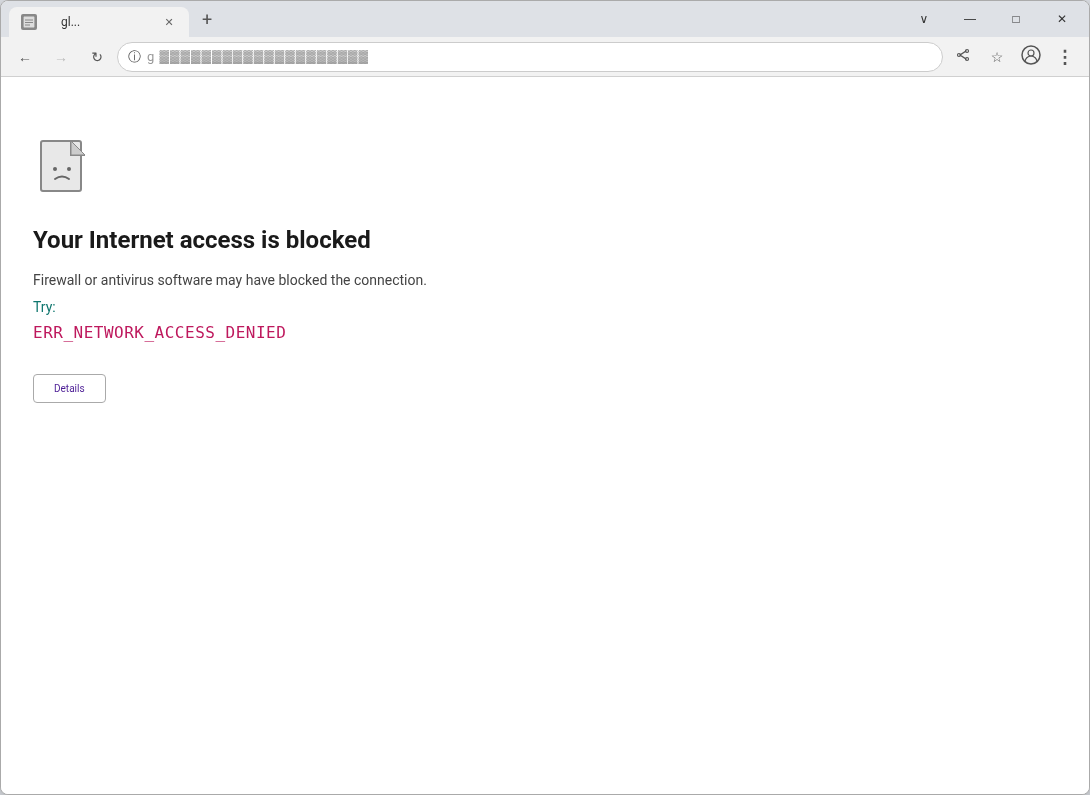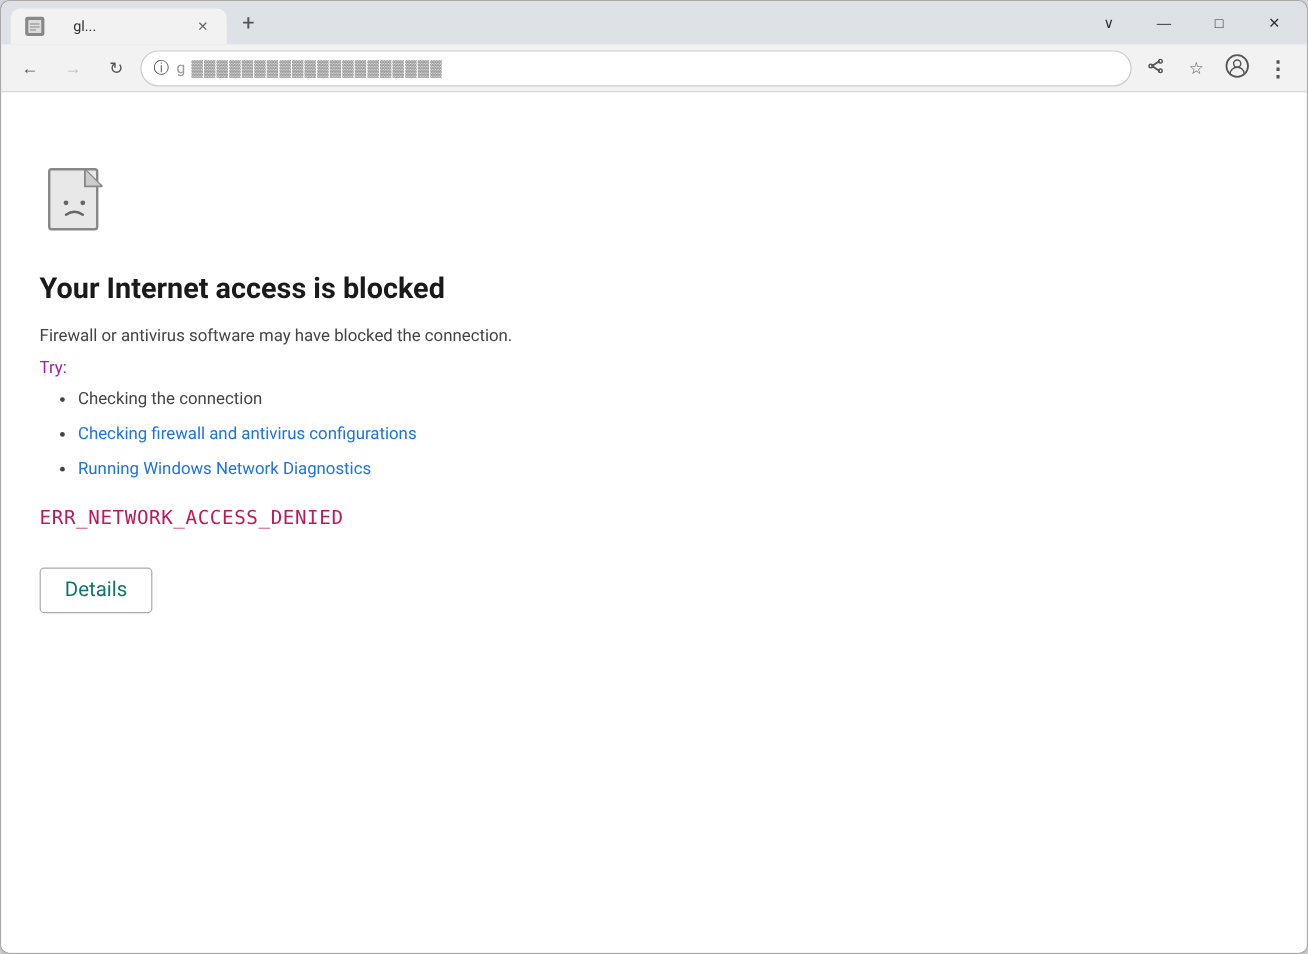--- a/index.html
+++ b/index.html
@@ -235,21 +235,21 @@
     }
 
     .error-desc {
       font-size: 14px;
       color: #444;
       margin-bottom: 11px;
     }
 
     .error-try-label {
       font-size: 14px;
-      color: #a21caf;
+      color: #0f766e;
       margin-bottom: 8px;
     }
 
     .error-list {
       list-style: disc;
       padding-left: 32px;
       margin-bottom: 20px;
     }
 
     .error-list li {
@@ -271,22 +271,22 @@
       margin-bottom: 32px;
       font-family: monospace;
       letter-spacing: 0.5px;
     }
 
     .details-btn {
       background: #fff;
       border: 1px solid #aaa;
       border-radius: 4px;
       padding: 8px 20px;
-      font-size: 17px;
-      color: #0f766e;
+      font-size: 10px;
+      color: #4c1d95;
       cursor: pointer;
       font-family: inherit;
     }
   </style>
 </head>
 <body>
 
 <div class="window">
 
   <div class="title-bar">
@@ -374,31 +374,20 @@
           <circle cx="22" cy="32" r="2" fill="#666"></circle>
           <circle cx="36" cy="32" r="2" fill="#666"></circle>
           <path d="M22 42 Q29 37 36 42" stroke="#666" stroke-width="2" fill="none" stroke-linecap="round"></path>
         </svg>
       </div>
 
       <h1 class="error-title">Your Internet access is blocked</h1>
       <p class="error-desc">Firewall or antivirus software may have blocked the connection.</p>
       <p class="error-try-label">Try:</p>
 
-      <ul class="error-list">
-        <li>
-          <span>Checking the connection</span>
-        </li>
-        <li>
-          <a href="#">Checking firewall and antivirus configurations</a>
-        </li>
-        <li>
-          <a href="#">Running Windows Network Diagnostics</a>
-        </li>
-      </ul>
 
       <div class="error-code">ERR_NETWORK_ACCESS_DENIED</div>
 
       <button class="details-btn">Details</button>
     </div>
   </div>
 
 </div>
 
 </body></html>

